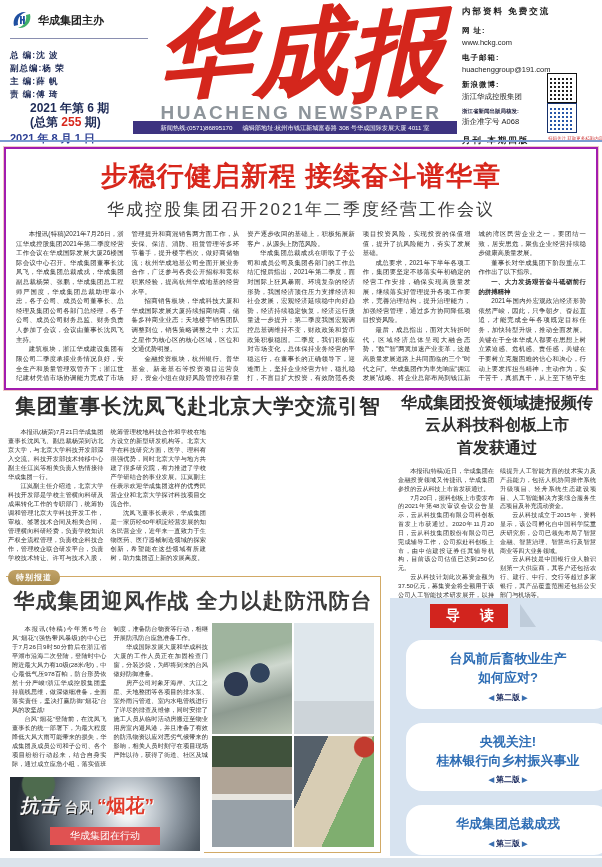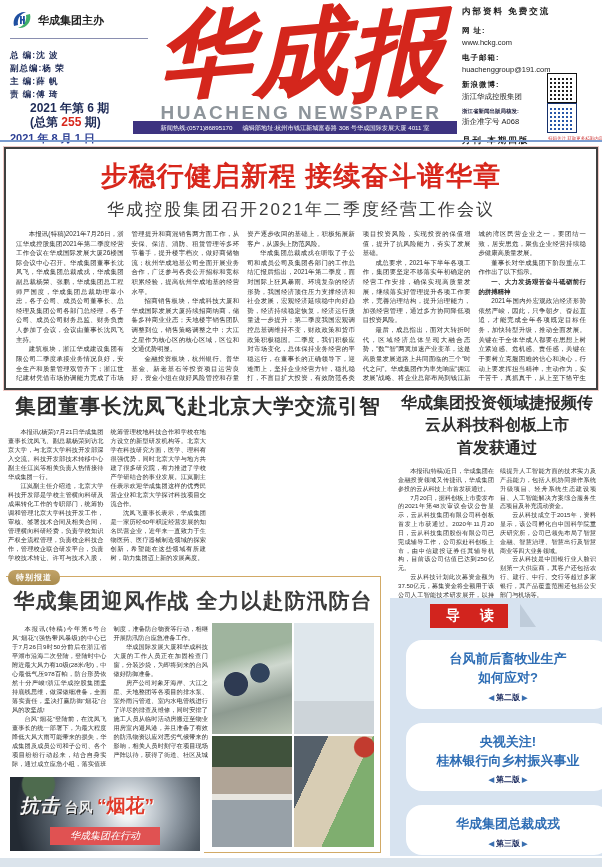--- a/index.html
+++ b/index.html
@@ -34,21 +34,21 @@
       repeating-linear-gradient(90deg,#111 0 2px,#fff 2px 4px);
       background-blend-mode:screen;border:2px solid #fff;outline:1px solid #111;}
   .qr.q2{background:
       repeating-linear-gradient(0deg,#15306b 0 2px,#fff 2px 4px),
       repeating-linear-gradient(90deg,#15306b 0 2px,#fff 2px 4px);
       background-blend-mode:screen;outline:1px solid #15306b;}
   .qr-cap{font-size:4.5px;color:#c33;text-align:center;margin-top:2px;white-space:nowrap;}
   .blue-line{position:absolute;left:0;top:140px;width:602px;height:2px;background:#7b9cd0;}
   
   .lead-box{position:absolute;left:4px;top:147px;width:590px;height:239px;
-            border:2px solid #404040;box-shadow:0 0 0 1px #efc9c5;background:#fff;}
+            border:2px solid #a21caf;box-shadow:0 0 0 1px #efc9c5;background:#fff;}
   .lead-headline{margin-top:9px;text-align:center;font-size:27px;font-weight:bold;
                  color:#d8271c;letter-spacing:1px;}
   .lead-subhead{margin-top:4px;text-align:center;font-size:17px;color:#3c3c3c;letter-spacing:2px;}
   .lead-cols{margin:8px 10px 0 10px;column-count:5;column-gap:8px;height:155px;overflow:hidden;
              font-size:6.4px;line-height:1.5;color:#2e2e2e;text-align:justify;}
   .ph{margin:0;text-indent:2em;}
   .ph.bold{font-weight:bold;}
   
   .univ{position:absolute;left:8px;top:392px;width:380px;}
   .univ-title{text-align:center;font-size:20.5px;font-weight:bold;color:#2d2d2d;letter-spacing:1px;}
@@ -92,21 +92,21 @@
        linear-gradient(115deg,#55606a 0 26%,#d8cdb4 26% 60%,#7fae6f 60% 100%);}
   .typhoon{position:absolute;left:4px;top:200px;width:190px;height:74px;overflow:hidden;
            background:radial-gradient(circle at 15% 10%,#4e6b4e 0 9%,transparent 10%),
            radial-gradient(circle at 62% 45%,#f2f4f5 0 7%,#c7ced4 20%,#8d97a1 40%,#525c66 62%,#232a33 90%);}
   .ty-line{position:absolute;left:10px;top:16px;white-space:nowrap;}
   .ty-big{font-size:19px;font-weight:bold;font-style:italic;color:#f4f4f4;
           text-shadow:1px 1px 0 #222;letter-spacing:1px;}
   .ty-mid{font-size:14px;font-weight:bold;color:#eee;text-shadow:1px 1px 0 #222;}
   .ty-red{font-size:19px;font-weight:bold;color:#e03a2a;text-shadow:1px 1px 0 #fff;}
   .ty-badge{position:absolute;left:50%;bottom:6px;transform:translateX(-50%);
-            background:#e05252;color:#fff;font-size:10px;padding:2px 20px;white-space:nowrap;font-style:italic;}
+            background:#e05252;color:#fff;font-size:10px;padding:2px 20px;white-space:nowrap;}
   .gold-bottom{position:absolute;left:198px;bottom:0;width:176px;height:1px;background:#d2aa66;}
   
   .daodu{position:absolute;left:390px;top:598px;width:236px;height:258px;background:#d7e3f0;}
   .dd-tag{position:absolute;left:40px;top:6px;background:#d2241e;color:#fff;font-size:14px;
           font-weight:bold;letter-spacing:8px;padding:3px 6px 3px 16px;}
   .dd-fold{position:absolute;left:130px;top:6px;width:0;height:0;
            border-bottom:23px solid #bfccda;border-right:16px solid transparent;}
   .dd-card{margin:14px 16px 0 16px;background:#fff;text-align:center;padding:10px 4px 6px 4px;border-radius:16px;}
   .dd-card:first-of-type{margin-top:42px;}
   .dd-line{color:#2f6eb5;font-size:13px;font-weight:bold;line-height:1.45;}

